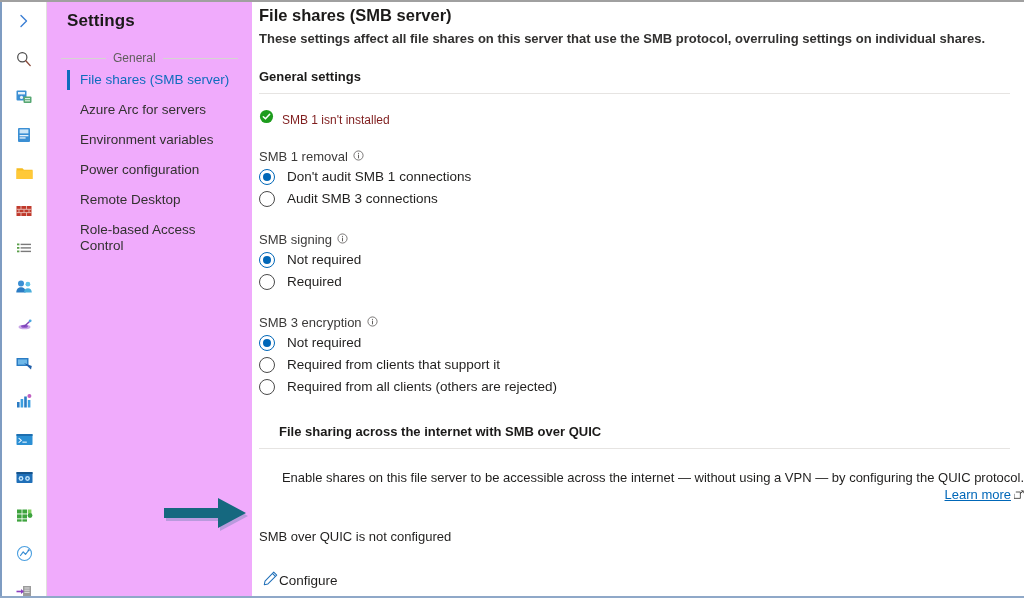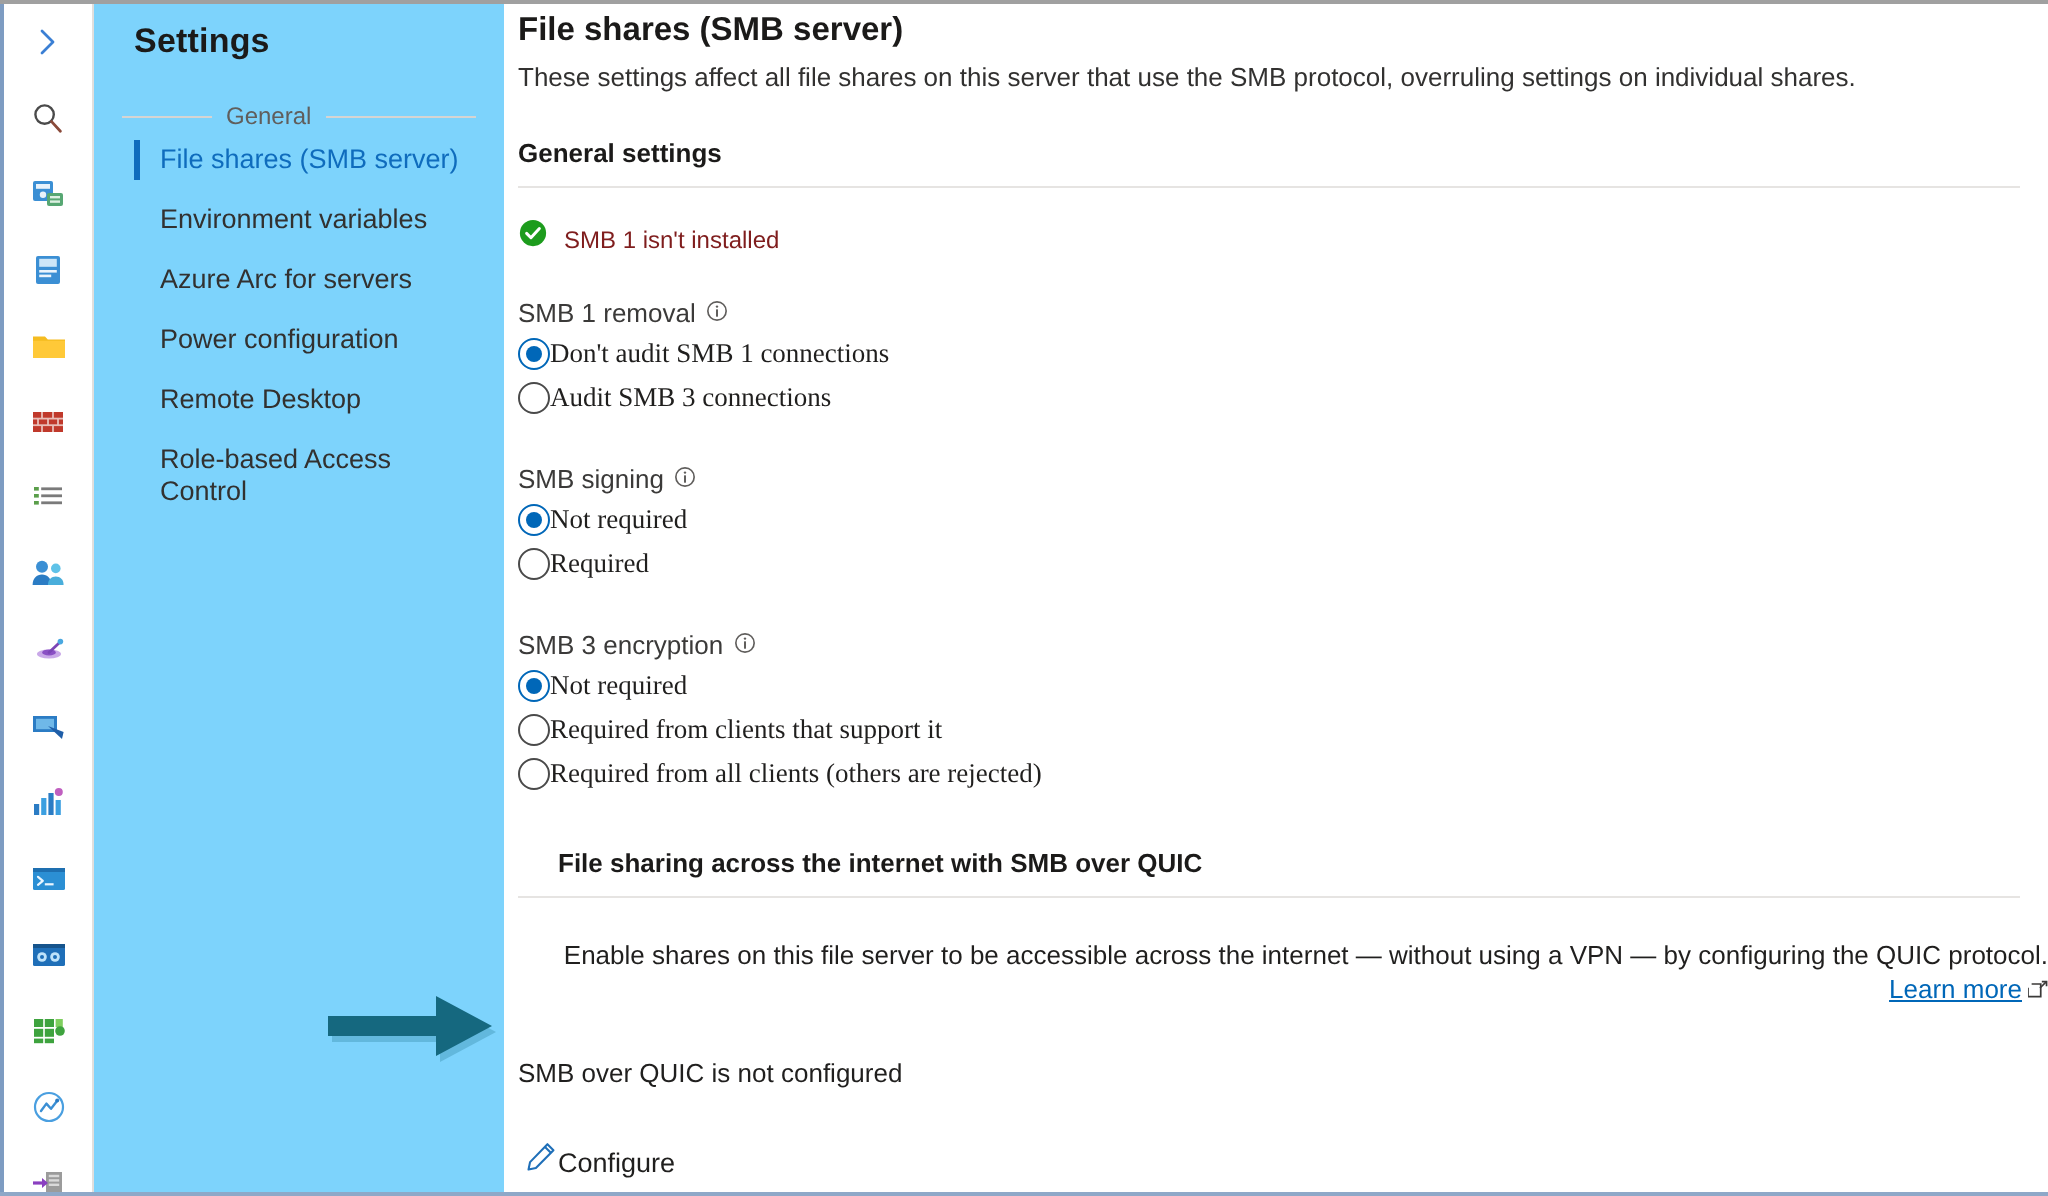--- a/index.html
+++ b/index.html
@@ -48,21 +48,21 @@
   }
   .rail-item svg { display: block; }
   #rail-spacer { flex: 1 1 auto; }
 
   
   #nav {
     position: absolute;
     left: 47px; top: 0;
     width: 205px;
     height: 100%;
-    background: #7dd3fc;
+    background: #f0abfc;
     box-sizing: border-box;
     padding: 0;
   }
   #nav-title {
     font-size: 17px;
     font-weight: bold;
     color: #1b1a19;
     margin: 9px 0 0 20px;
     letter-spacing: 0.1px;
   }
@@ -115,20 +115,21 @@
     font-size: 16.5px;
     font-weight: bold;
     color: #1b1a19;
     margin: 4px 0 0 7px;
   }
   #page-subtitle {
     font-size: 13px;
     color: #323130;
     margin: 5px 0 0 7px;
     line-height: 17px;
+    font-weight: bold;
   }
 
   .section-head {
     font-size: 13px;
     font-weight: bold;
     color: #1b1a19;
     margin: 22px 0 0 7px;
   }
   .section-rule {
     height: 1px;
@@ -151,25 +152,24 @@
     align-items: center;
     gap: 5px;
     font-size: 13px;
     color: #3b3a39;
     margin-bottom: 2px;
   }
   .info-icon { display: block; }
 
   .radio-row {
     display: flex;
-    align-items: flex-end;
-    gap: 0;
+    align-items: flex-start;
+    gap: 12px;
     padding: 3px 0;
     cursor: pointer;
-    font-family: Liberation Serif, serif;
   }
   .radio {
     width: 16px; height: 16px;
     border-radius: 50%;
     border: 1.4px solid #4a4a4a;
     box-sizing: border-box;
     position: relative;
     flex: 0 0 auto;
     background: #fff;
   }
@@ -413,22 +413,22 @@
   <div id="nav">
     <div id="nav-title">Settings</div>
 
     <div id="nav-group-header">
       <div class="rule short"></div>
       <div id="nav-group-label">General</div>
       <div class="rule"></div>
     </div>
 
     <div class="nav-item selected">File shares (SMB server)</div>
+    <div class="nav-item">Azure Arc for servers</div>
     <div class="nav-item">Environment variables</div>
-    <div class="nav-item">Azure Arc for servers</div>
     <div class="nav-item">Power configuration</div>
     <div class="nav-item">Remote Desktop</div>
     <div class="nav-item">Role-based Access Control</div>
   </div>
 
   <div id="main">
 
     <div id="page-title">File shares (SMB server)</div>
     <div id="page-subtitle">These settings affect all file shares on this server that use the SMB protocol, overruling settings on individual shares.</div>
 

